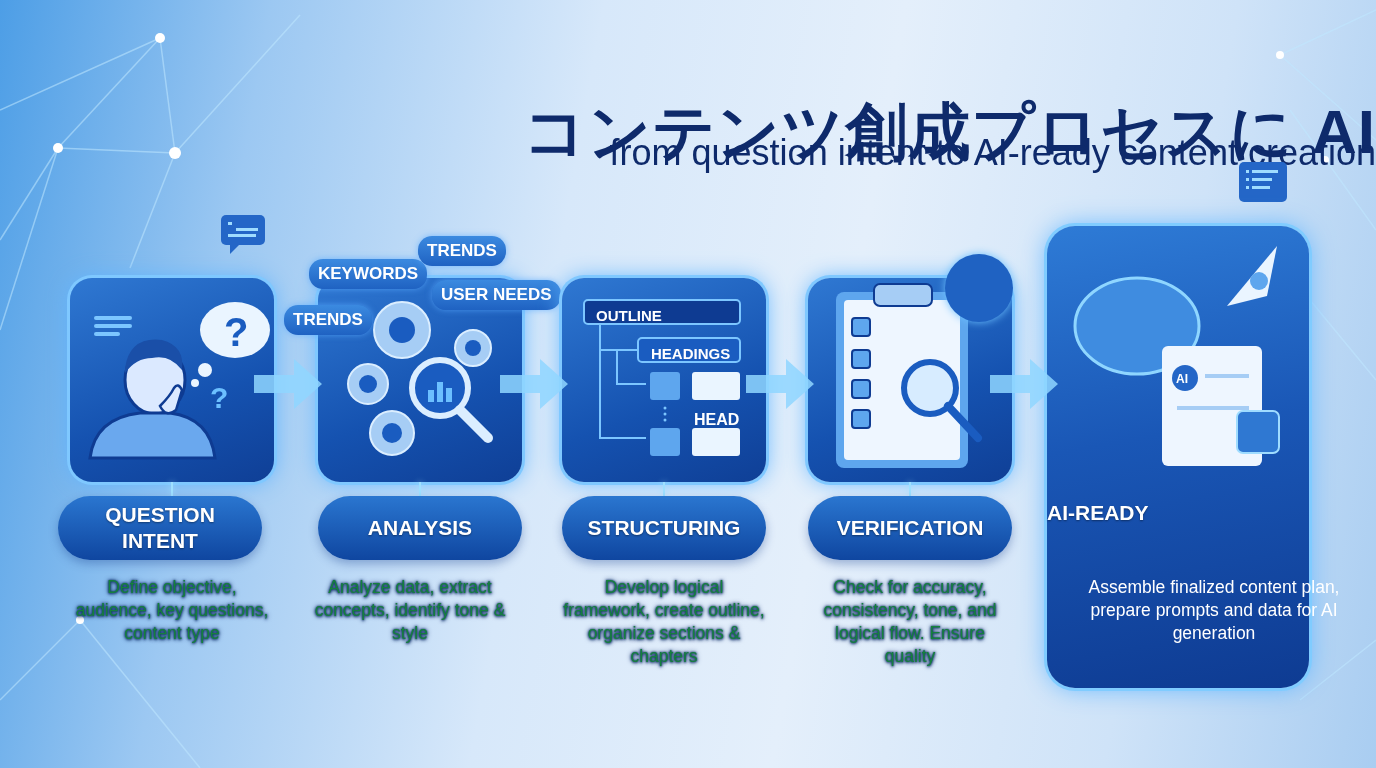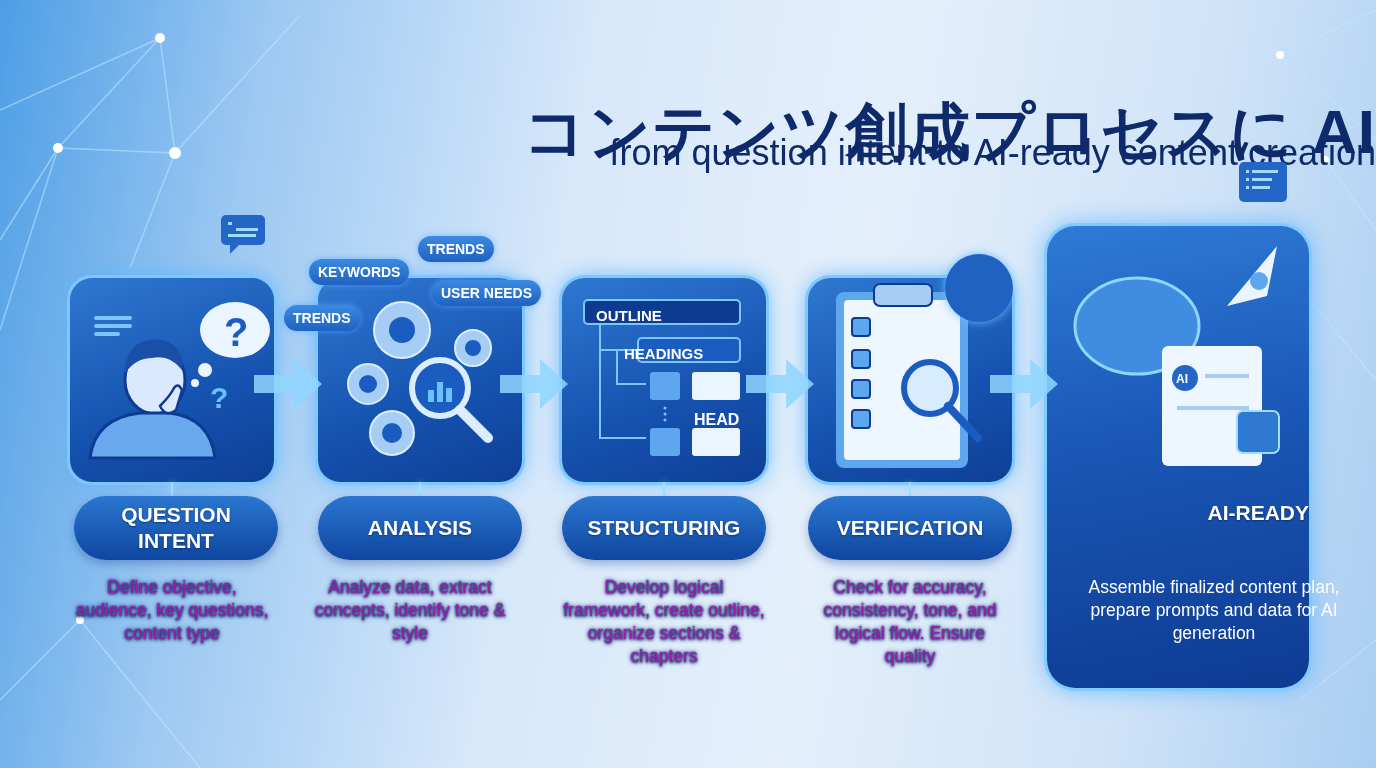--- a/index.html
+++ b/index.html
@@ -12,27 +12,27 @@
   .card{position:absolute;top:278px;width:204px;height:204px;border-radius:22px;
     background:linear-gradient(160deg,#2f78d2,#1552b0 60%,#0f3f96);
     box-shadow:0 0 0 3px #7fc8ff,0 0 22px #5fb4ff;}
   .big{position:absolute;left:1047px;top:226px;width:262px;height:462px;border-radius:28px;
     background:linear-gradient(170deg,#2e7bd6,#1a57b6 45%,#0e3b92);
     box-shadow:0 0 0 3px #80ccff,0 0 26px #63b6ff;}
   .pill{position:absolute;top:496px;width:204px;height:64px;border-radius:32px;
     background:linear-gradient(180deg,#2a76d0,#0f46a0);color:#fff;font-weight:bold;font-size:21px;
     display:flex;align-items:center;justify-content:center;text-align:center;line-height:26px;
     box-shadow:0 4px 10px rgba(20,60,140,.35);text-shadow:0 1px 2px rgba(0,0,0,.4);}
-  .desc{position:absolute;top:576px;width:204px;text-align:center;font-size:17.5px;line-height:23px;color:#a21caf;
+  .desc{position:absolute;top:576px;width:204px;text-align:center;font-size:17.5px;line-height:23px;color:#15803d;
     text-shadow:0 0 2px #0b2a66,0 1px 3px #0b2a66,0 0 5px #0b2a66;}
-  .big-title{position:absolute;left:1047px;top:500px;width:262px;text-align:right;color:#fff;font-weight:bold;font-size:21px;line-height:26px;text-shadow:0 1px 2px rgba(0,0,0,.4);}
+  .big-title{position:absolute;left:1047px;top:500px;width:262px;text-align:left;color:#fff;font-weight:bold;font-size:21px;line-height:26px;text-shadow:0 1px 2px rgba(0,0,0,.4);}
   .big-desc{position:absolute;left:1047px;top:576px;width:262px;text-align:center;color:#fff;font-size:17.5px;line-height:23px;padding-left:36px;}
   .arrow{position:absolute;top:355px;width:70px;height:58px;}
   .connector{position:absolute;top:482px;width:2px;height:14px;background:#9fe0ff;box-shadow:0 0 6px #9fe0ff;}
-  .bubble{position:absolute;background:linear-gradient(180deg,#3b8ae0,#1f62c2);color:#fff;font-weight:bold;font-size:14px;padding:5px 9px;border-radius:14px;box-shadow:0 0 6px rgba(90,170,255,.7);}
+  .bubble{position:absolute;background:linear-gradient(180deg,#3b8ae0,#1f62c2);color:#fff;font-weight:bold;font-size:17px;padding:5px 9px;border-radius:14px;box-shadow:0 0 6px rgba(90,170,255,.7);}
   .tag{position:absolute;border-radius:5px;color:#fff;font-weight:bold;font-size:15px;padding:3px 10px;text-align:center;}
   svg{display:block;}
 </style>
 </head>
 <body>
 
 <svg class="net" width="1376" height="768">
   <g stroke="#bfe7ff" stroke-opacity=".55" stroke-width="1.5">
     <line x1="0" y1="110" x2="160" y2="38"></line>
       <line x1="160" y1="38" x2="58" y2="148"></line>
@@ -131,21 +131,21 @@
     <rect x="88" y="94" width="30" height="28" rx="3" fill="#5ea6ee"></rect>
       <rect x="130" y="94" width="48" height="28" rx="3" fill="#eaf5ff"></rect>
     <rect x="88" y="150" width="30" height="28" rx="3" fill="#5ea6ee"></rect>
       <rect x="130" y="150" width="48" height="28" rx="3" fill="#eaf5ff"></rect>
     <circle cx="103" cy="130" r="1.5" fill="#7cc6ff"></circle>
       <circle cx="103" cy="136" r="1.5" fill="#7cc6ff"></circle>
       <circle cx="103" cy="142" r="1.5" fill="#7cc6ff"></circle>
   </svg>
 </div>
 <div class="tag" style="left:586px;top:304px">OUTLINE</div>
-<div class="tag" style="left:614px;top:342px">HEADINGS</div>
+<div class="tag" style="left:641px;top:342px">HEADINGS</div>
 <div class="tag" style="left:684px;top:408px;font-size:16px">HEAD</div>
 
 <div class="card" style="left:808px">
   <svg width="204" height="204">
     <rect x="28" y="14" width="132" height="176" rx="8" fill="#5ea6ee"></rect>
     <rect x="36" y="22" width="116" height="160" rx="4" fill="#eef6ff"></rect>
     <rect x="66" y="6" width="58" height="22" rx="6" fill="#a6cdf5" stroke="#0e3b92" stroke-width="2"></rect>
     <g fill="#5ea6ee" stroke="#0e3b92" stroke-width="2">
         <rect x="44" y="40" width="18" height="18" rx="3"></rect>
         <rect x="44" y="72" width="18" height="18" rx="3"></rect>
@@ -187,21 +187,21 @@
   </svg>
 <svg class="arrow" style="left:990px" viewBox="0 0 70 58">
     <path d="M0 20 L40 20 L40 4 L68 29 L40 54 L40 38 L0 38Z" fill="#8fd6ff" fill-opacity=".85"></path>
   </svg>
 
 <div class="connector" style="left:171px"></div>
 <div class="connector" style="left:419px"></div>
 <div class="connector" style="left:663px"></div>
 <div class="connector" style="left:909px"></div>
 
-<div class="pill" style="left:74px">
+<div class="pill" style="left:58px">
   <div>
       <div>QUESTION</div>
       <div>INTENT</div>
     </div>
 </div>
 <div class="pill" style="left:318px">ANALYSIS</div>
 <div class="pill" style="left:562px">STRUCTURING</div>
 <div class="pill" style="left:808px">VERIFICATION</div>
 
 <div class="desc" style="left:70px">Define objective, audience, key questions, content type</div>

